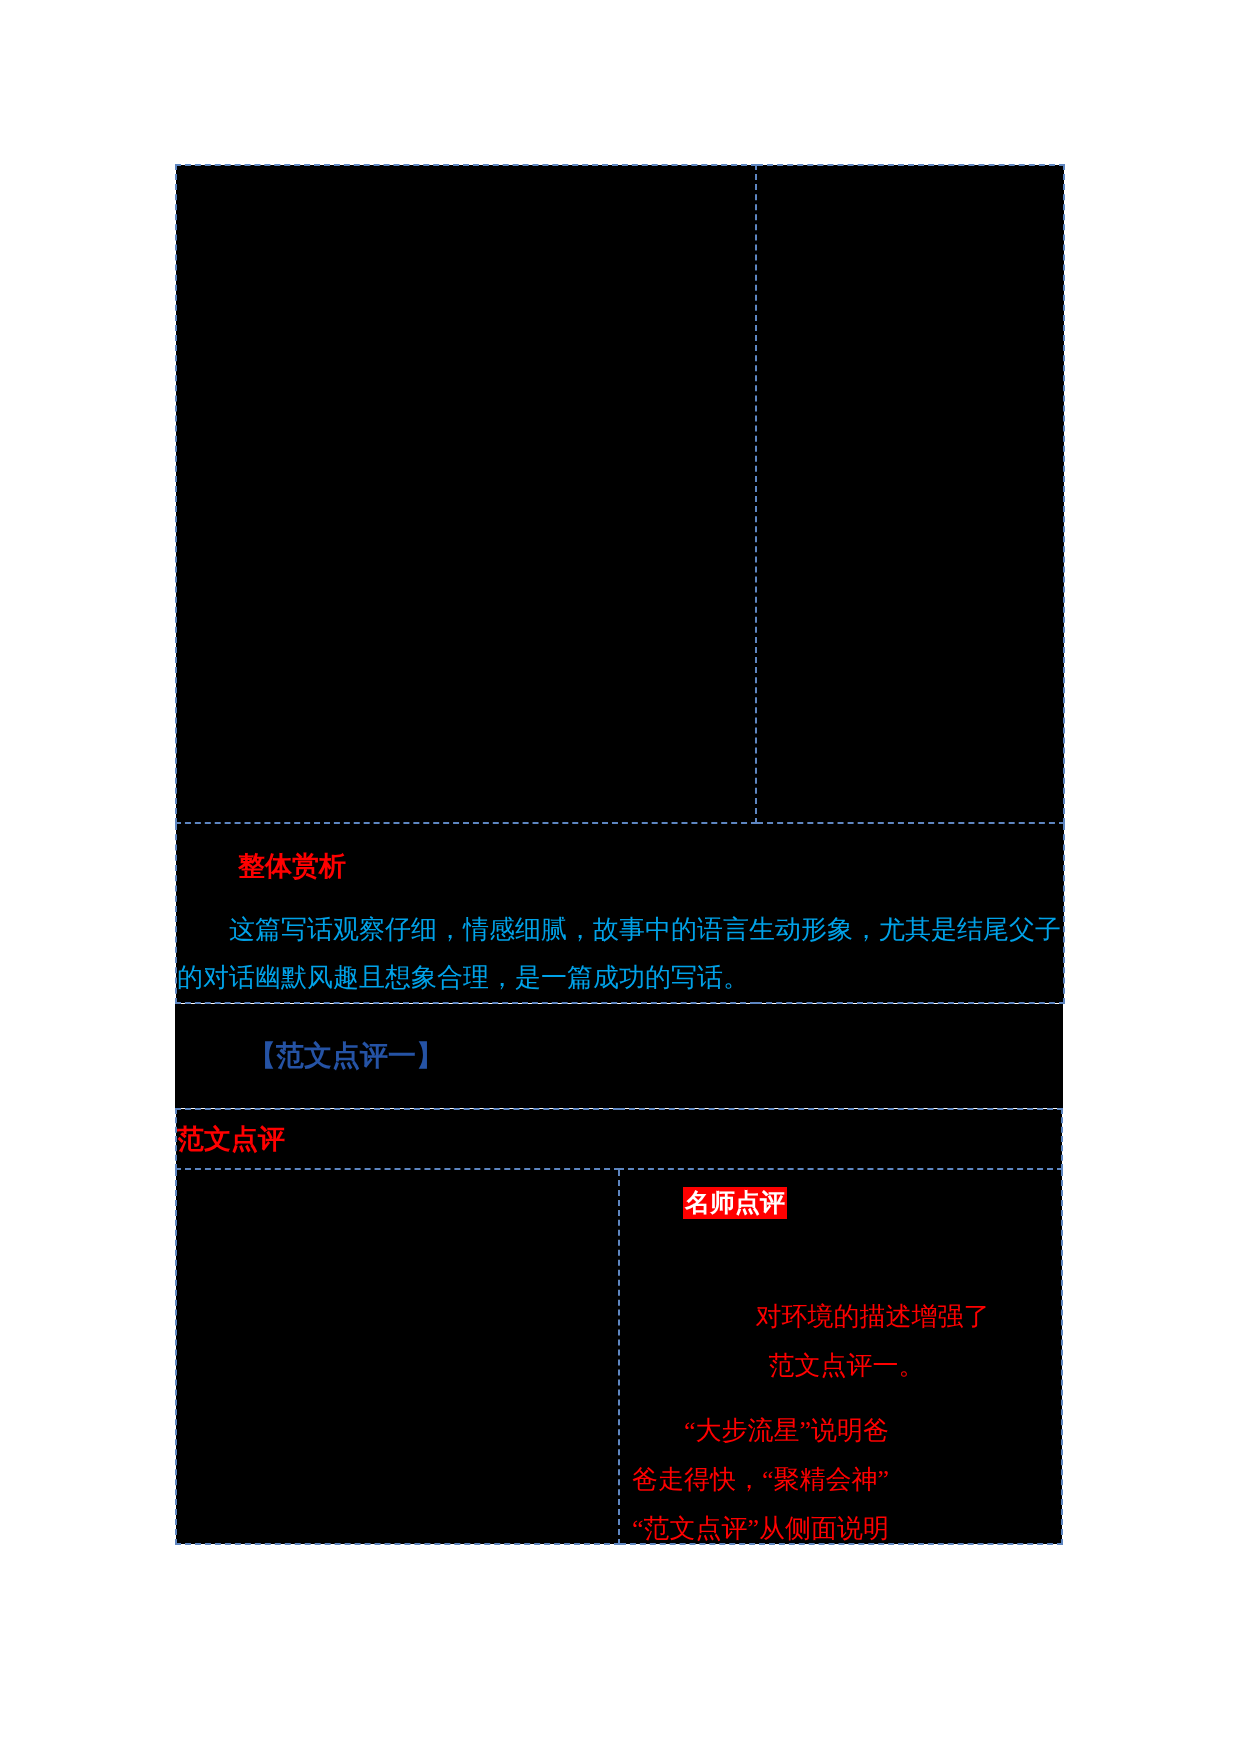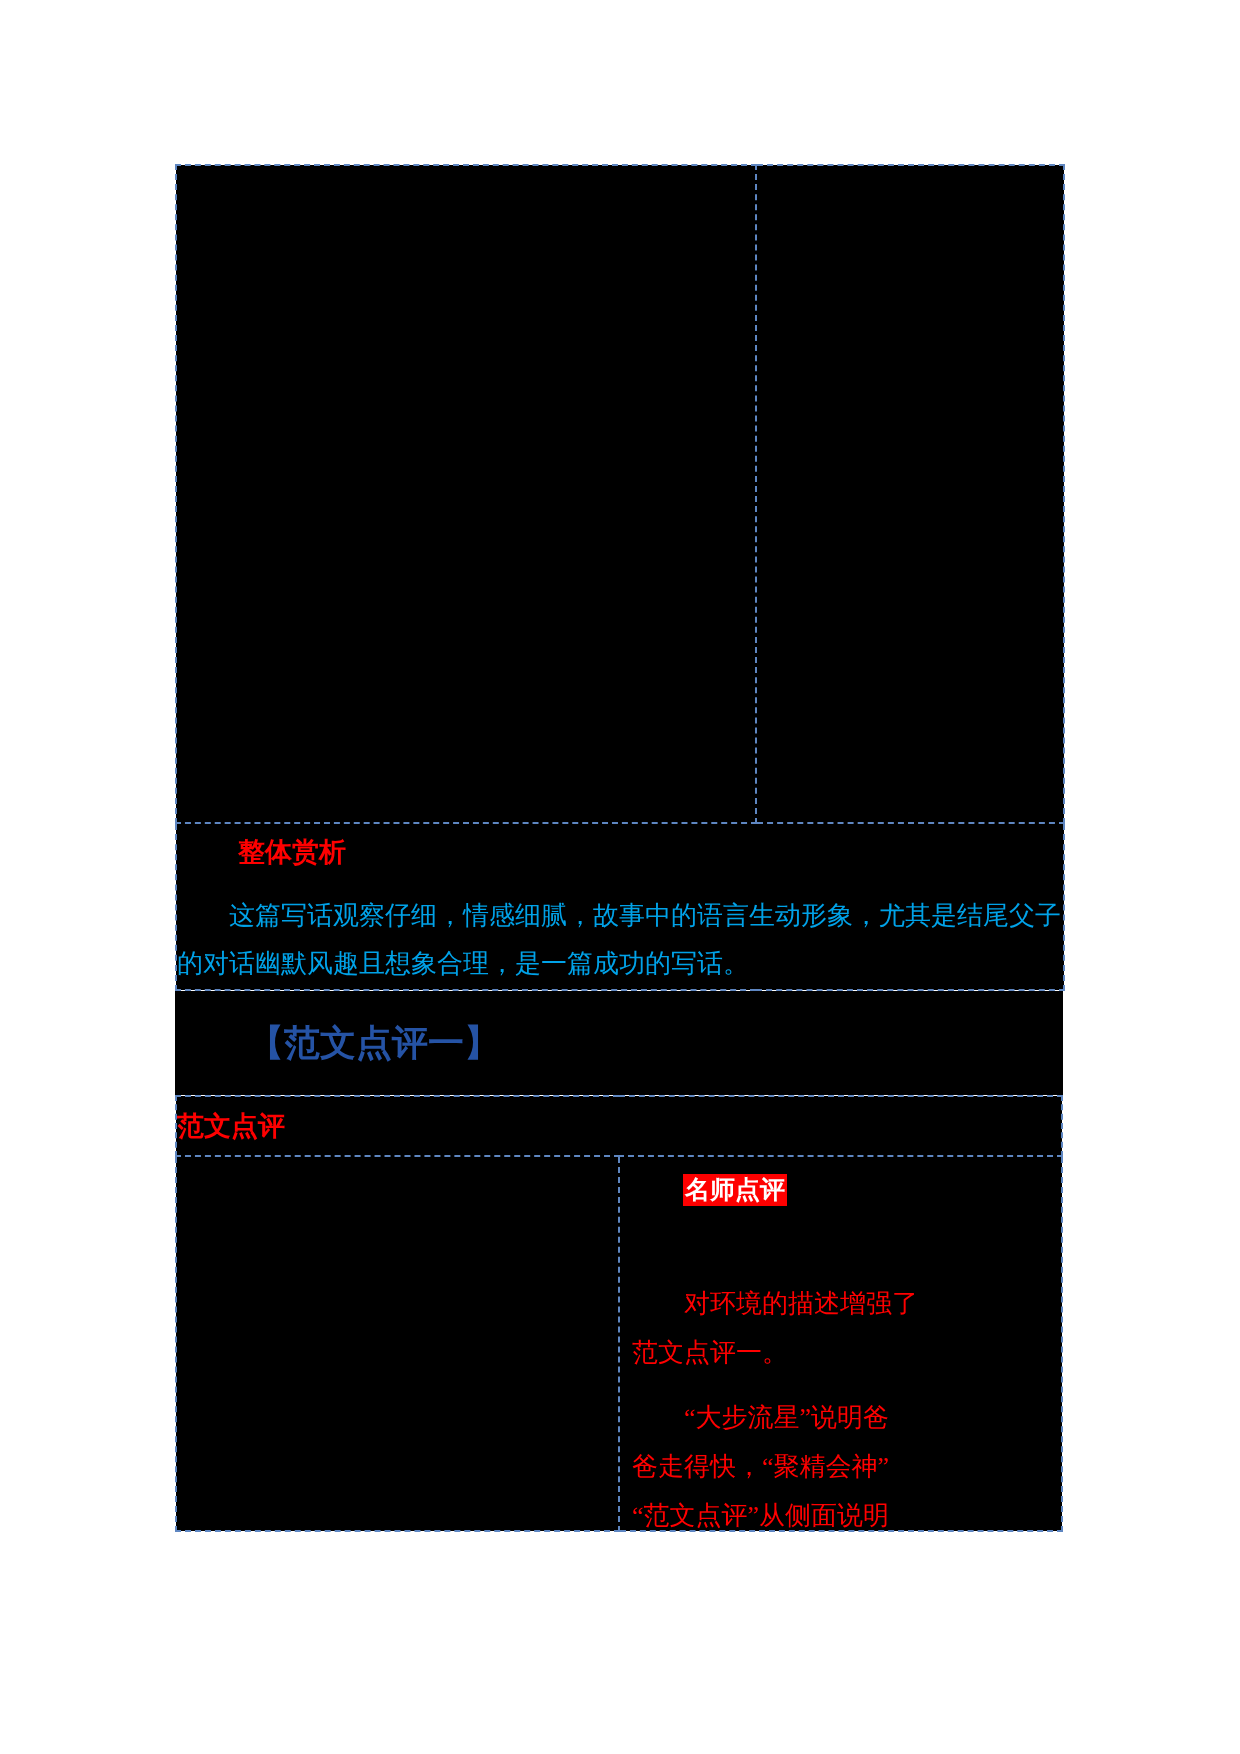--- a/index.html
+++ b/index.html
@@ -20,45 +20,45 @@
     border: 2px dashed var(--border, #5E86C1);
     padding: 0; vertical-align: top;
   }
 
   
   .cellA1 { width: 580px; height: 658px; }
   .cellA2 { width: 308px; }
   .cellB  { height: 167px; }
   .h-red {
     color: var(--red, #FF0000); font-weight: bold;
-    font-size: 27px; line-height: 32px; margin: 12px 0 0 61px;
+    font-size: 27px; line-height: 32px; margin: 26px 0 0 61px;
   }
   .blue-para { margin-top: 24px; color: var(--cyan, #00A2E8); font-size: 26px; line-height: 48px; }
   .blue-para .line { margin-left: 0; white-space: nowrap; }
   .indent { text-indent: 52px; }
 
   
   .band { height: 104px; background: var(--cellbg, #000000); display: flex; align-items: center; }
-  .band-label { color: var(--navy, #2553A5); font-weight: bold; font-size: 36px; padding-left: 73px; font-family: Liberation Mono, monospace; }
+  .band-label { color: var(--navy, #2553A5); font-weight: bold; font-size: 28px; padding-left: 73px; font-family: Liberation Mono, monospace; }
 
   
   .t2head {
     height: 60px; color: var(--red, #FF0000); font-weight: bold;
     font-size: 27px; vertical-align: middle !important;
   }
   .t2left { width: 580px; height: 373px; }
   .clipwrap { height: 373px; overflow: hidden; }
   .badge {
     display: inline-block; margin: 17px 12px 0 63px;
     background: var(--red, #FF0000); color: var(--white, #ffffff);
     font-weight: bold; font-size: 25px; line-height: 28px; padding: 2px 2px;
   }
   .red-para { color: var(--red, #FF0000); font-size: 26px; line-height: 49px; }
   .red-para .line { margin-left: 12px; white-space: nowrap; }
-  .p1 { margin-top: 73px; }
+  .p1 { margin-top: 73px; text-align: center; }
   .p2 { margin-top: 16px; }
 </style>
 </head>
 <body>
 
 <div class="page">
   <div class="doc">
 
     <table class="tbl t1">
       <tbody>

